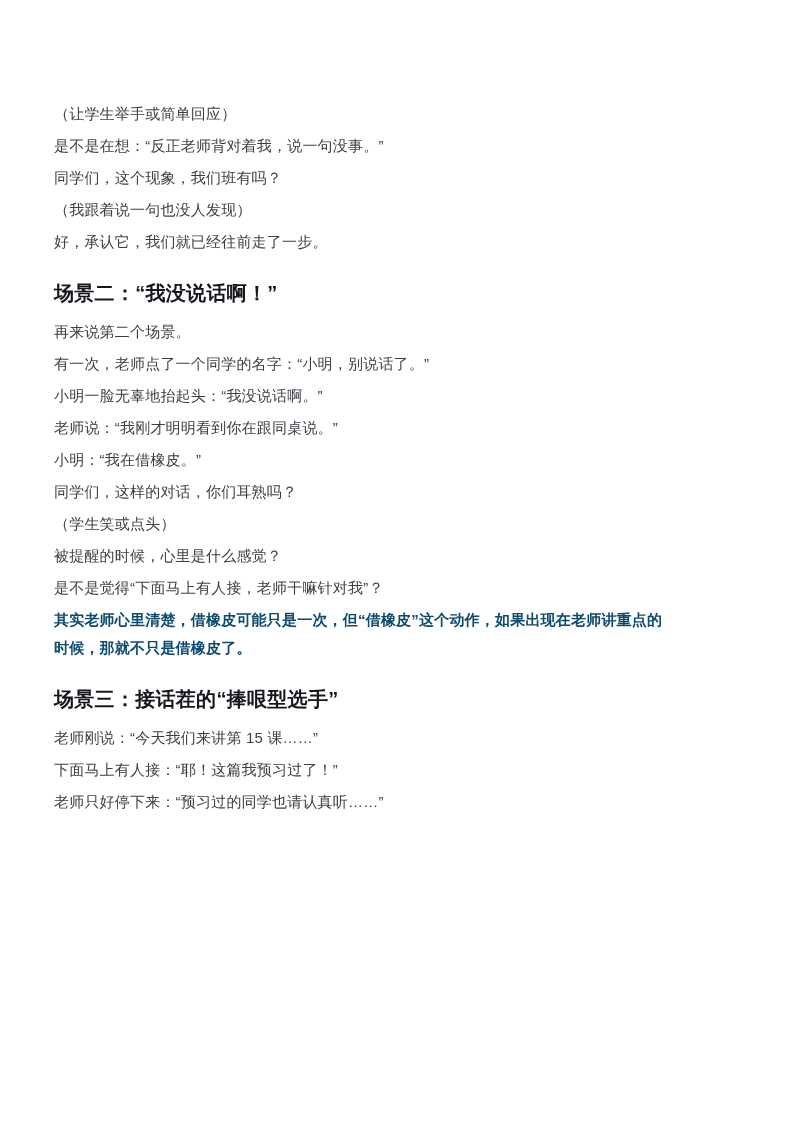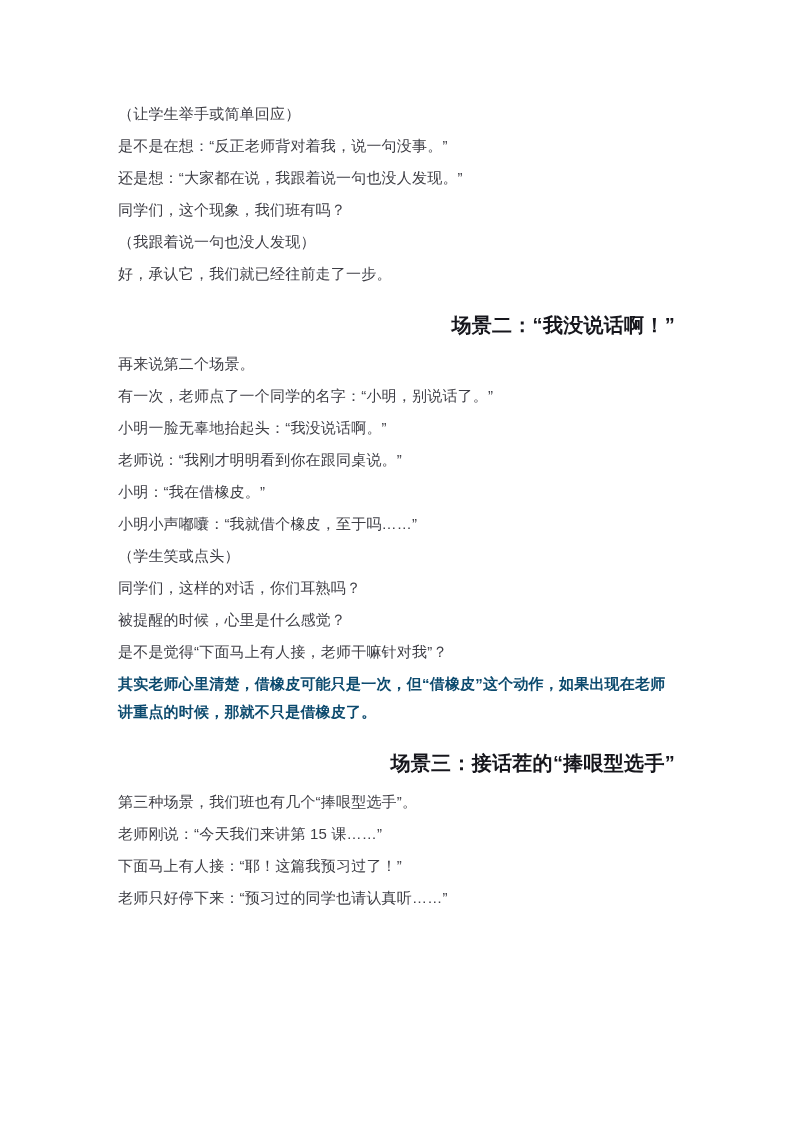--- a/index.html
+++ b/index.html
@@ -6,81 +6,77 @@
     margin: 0;
     padding: 0;
     background: #ffffff;
   }
   .page {
     position: relative;
     width: 793px;
     height: 1122px;
     background: #ffffff;
     box-sizing: border-box;
-    padding: 100px 118px 0 118px;
+    padding: 100px 118px 0 54px;
     font-family: "Liberation Sans", sans-serif;
     overflow: hidden;
   }
   .doc p {
     font-size: 15px;
     line-height: 28px;
     margin: 0 0 4px 0;
     color: #3d3d44;
     letter-spacing: 0.2px;
   }
   .doc h2 {
     font-size: 20px;
     line-height: 30px;
     margin: 22px 0 10px 0;
     font-weight: 700;
     color: #16161c;
     letter-spacing: 0.3px;
-    text-align: right;
   }
   .doc .bold-run {
     font-weight: 700;
     color: #1b1b22;
   }
   .doc p.bold-para {
     font-weight: 700;
     color: #0c4a6e;
   }
 </style>
 </head>
 <body>
 
 <div class="page">
   <div class="doc">
 
     <div>
       <p>（让学生举手或简单回应）</p>
       <p>是不是在想：“反正老师背对着我，说一句没事。”</p>
-      <p>还是想：“大家都在说，我跟着说一句也没人发现。”</p>
       <p>同学们，这个现象，我们班有吗？</p>
       <p>（我跟着说一句也没人发现）</p>
       <p>好，承认它，我们就已经往前走了一步。</p>
     </div>
 
     <div>
       <h2>场景二：“我没说话啊！”</h2>
       <p>再来说第二个场景。</p>
       <p>有一次，老师点了一个同学的名字：“小明，别说话了。”</p>
       <p>小明一脸无辜地抬起头：“我没说话啊。”</p>
       <p>老师说：“我刚才明明看到你在跟同桌说。”</p>
       <p>小明：“我在借橡皮。”</p>
-      <p>小明小声嘟囔：“我就借个橡皮，至于吗……”</p>
+      <p>同学们，这样的对话，你们耳熟吗？</p>
       <p>（学生笑或点头）</p>
-      <p>同学们，这样的对话，你们耳熟吗？</p>
       <p>被提醒的时候，心里是什么感觉？</p>
       <p>是不是觉得“下面马上有人接，老师干嘛针对我”？</p>
       <p class="bold-para">其实老师心里清楚，借橡皮可能只是一次，但“借橡皮”这个动作，如果出现在老师讲重点的时候，那就不只是借橡皮了。</p>
     </div>
 
     <div>
       <h2>场景三：接话茬的“捧哏型选手”</h2>
-      <p>第三种场景，我们班也有几个“捧哏型选手”。</p>
       <p>老师刚说：“今天我们来讲第 15 课……”</p>
       <p>下面马上有人接：“耶！这篇我预习过了！”</p>
       <p>老师只好停下来：“预习过的同学也请认真听……”</p>
     </div>
 
   </div>
 </div>
 
 </body></html>

